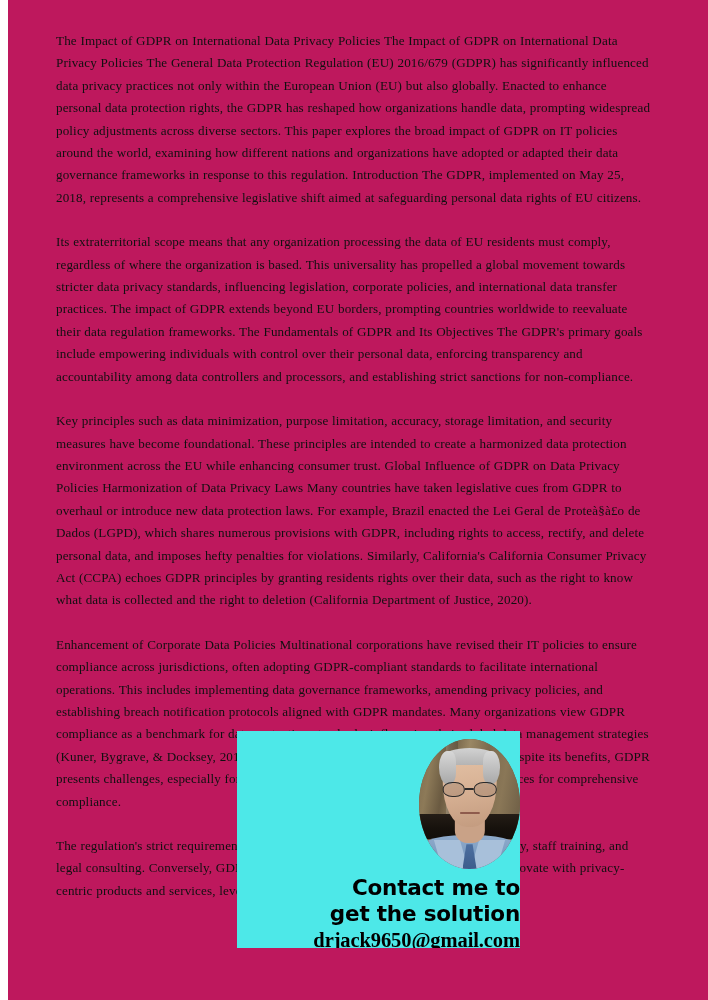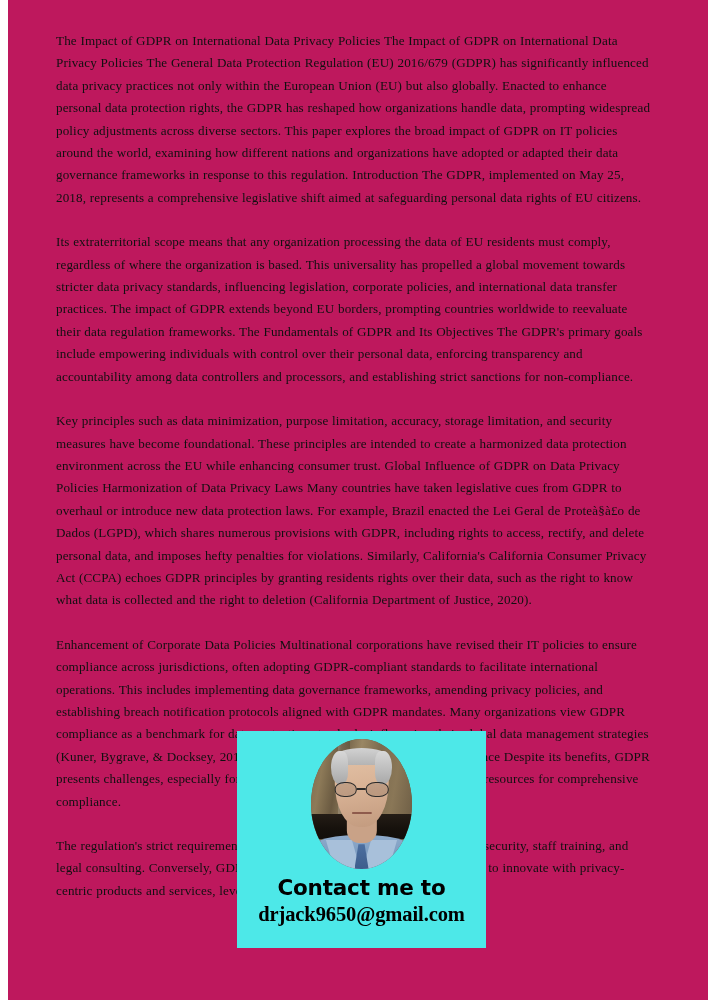--- a/index.html
+++ b/index.html
@@ -43,27 +43,27 @@
     letter-spacing: 0.01em;
     word-spacing: 0.02em;
   }
   .para:last-child { margin-bottom: 0; }
 
   
   #promo-overlay {
     position: absolute;
     left: 229px;
     top: 731px;
-    width: 249px;
+    width: 283px;
     height: 217px;
     background: #4DE8E8;
     z-index: 40;
     display: flex;
     flex-direction: column;
-    align-items: center;
+    align-items: flex-end;
     overflow: hidden;
   }
 
   #promo-avatar {
     width: 101px;
     height: 130px;
     margin-top: 8px;
     border-radius: 50% / 50%;
     overflow: hidden;
     position: relative;
@@ -229,17 +229,18 @@
       <div class="ph-hairR"></div>
       <div class="ph-glass">
         <div class="ph-lensL"></div>
         <div class="ph-lensR"></div>
         <div class="ph-bridge"></div>
       </div>
       <div class="ph-mouth"></div>
     </div>
 
     <div id="promo-line1">Contact me to</div>
+    <div id="promo-line2">get the solution</div>
     <div id="promo-email">drjack9650@gmail.com</div>
 
   </div>
 
 </div>
 
 </body></html>

